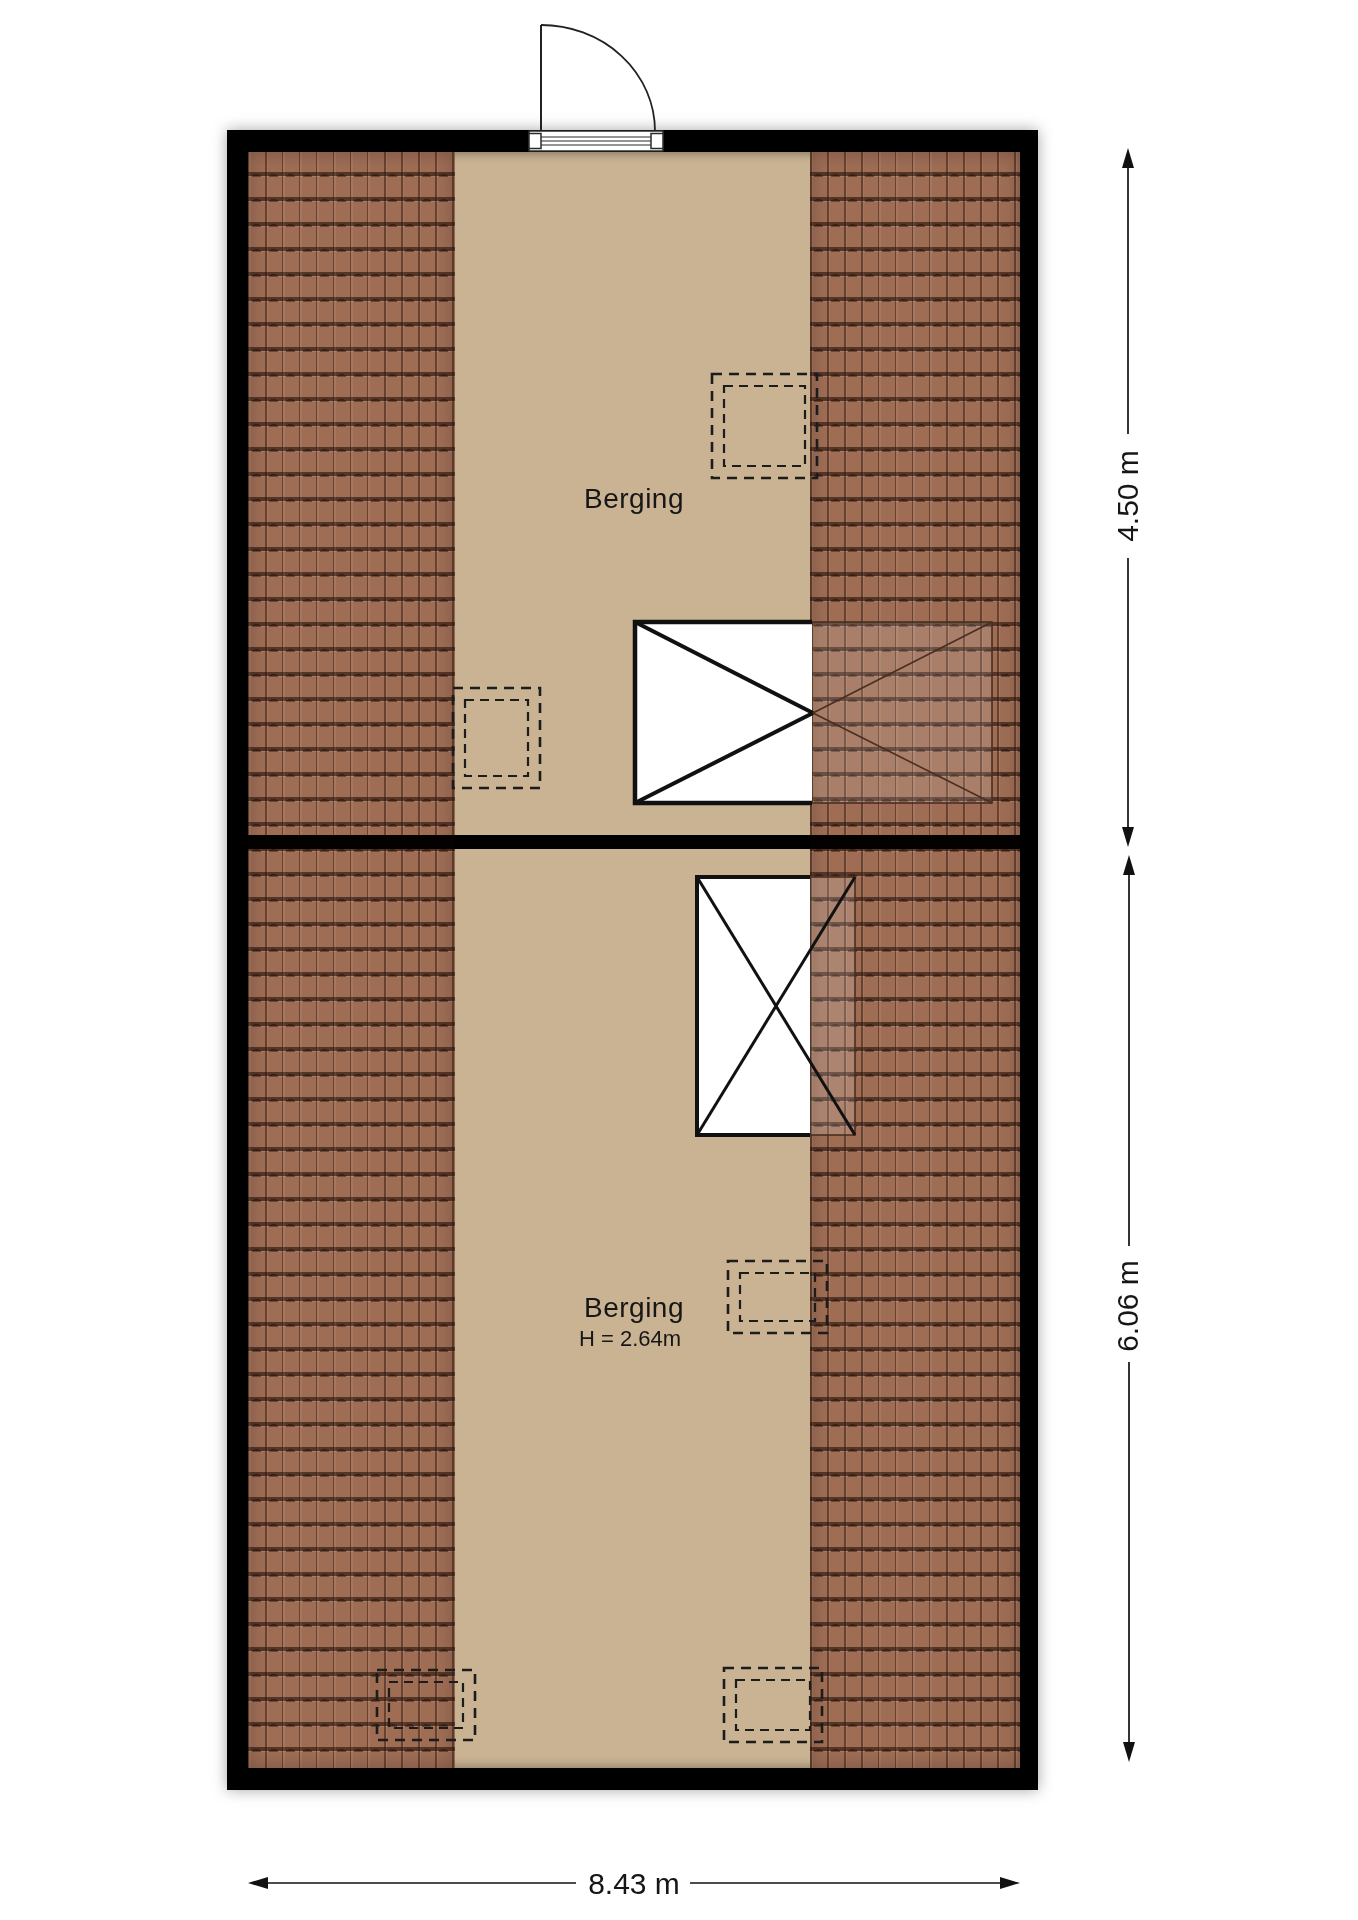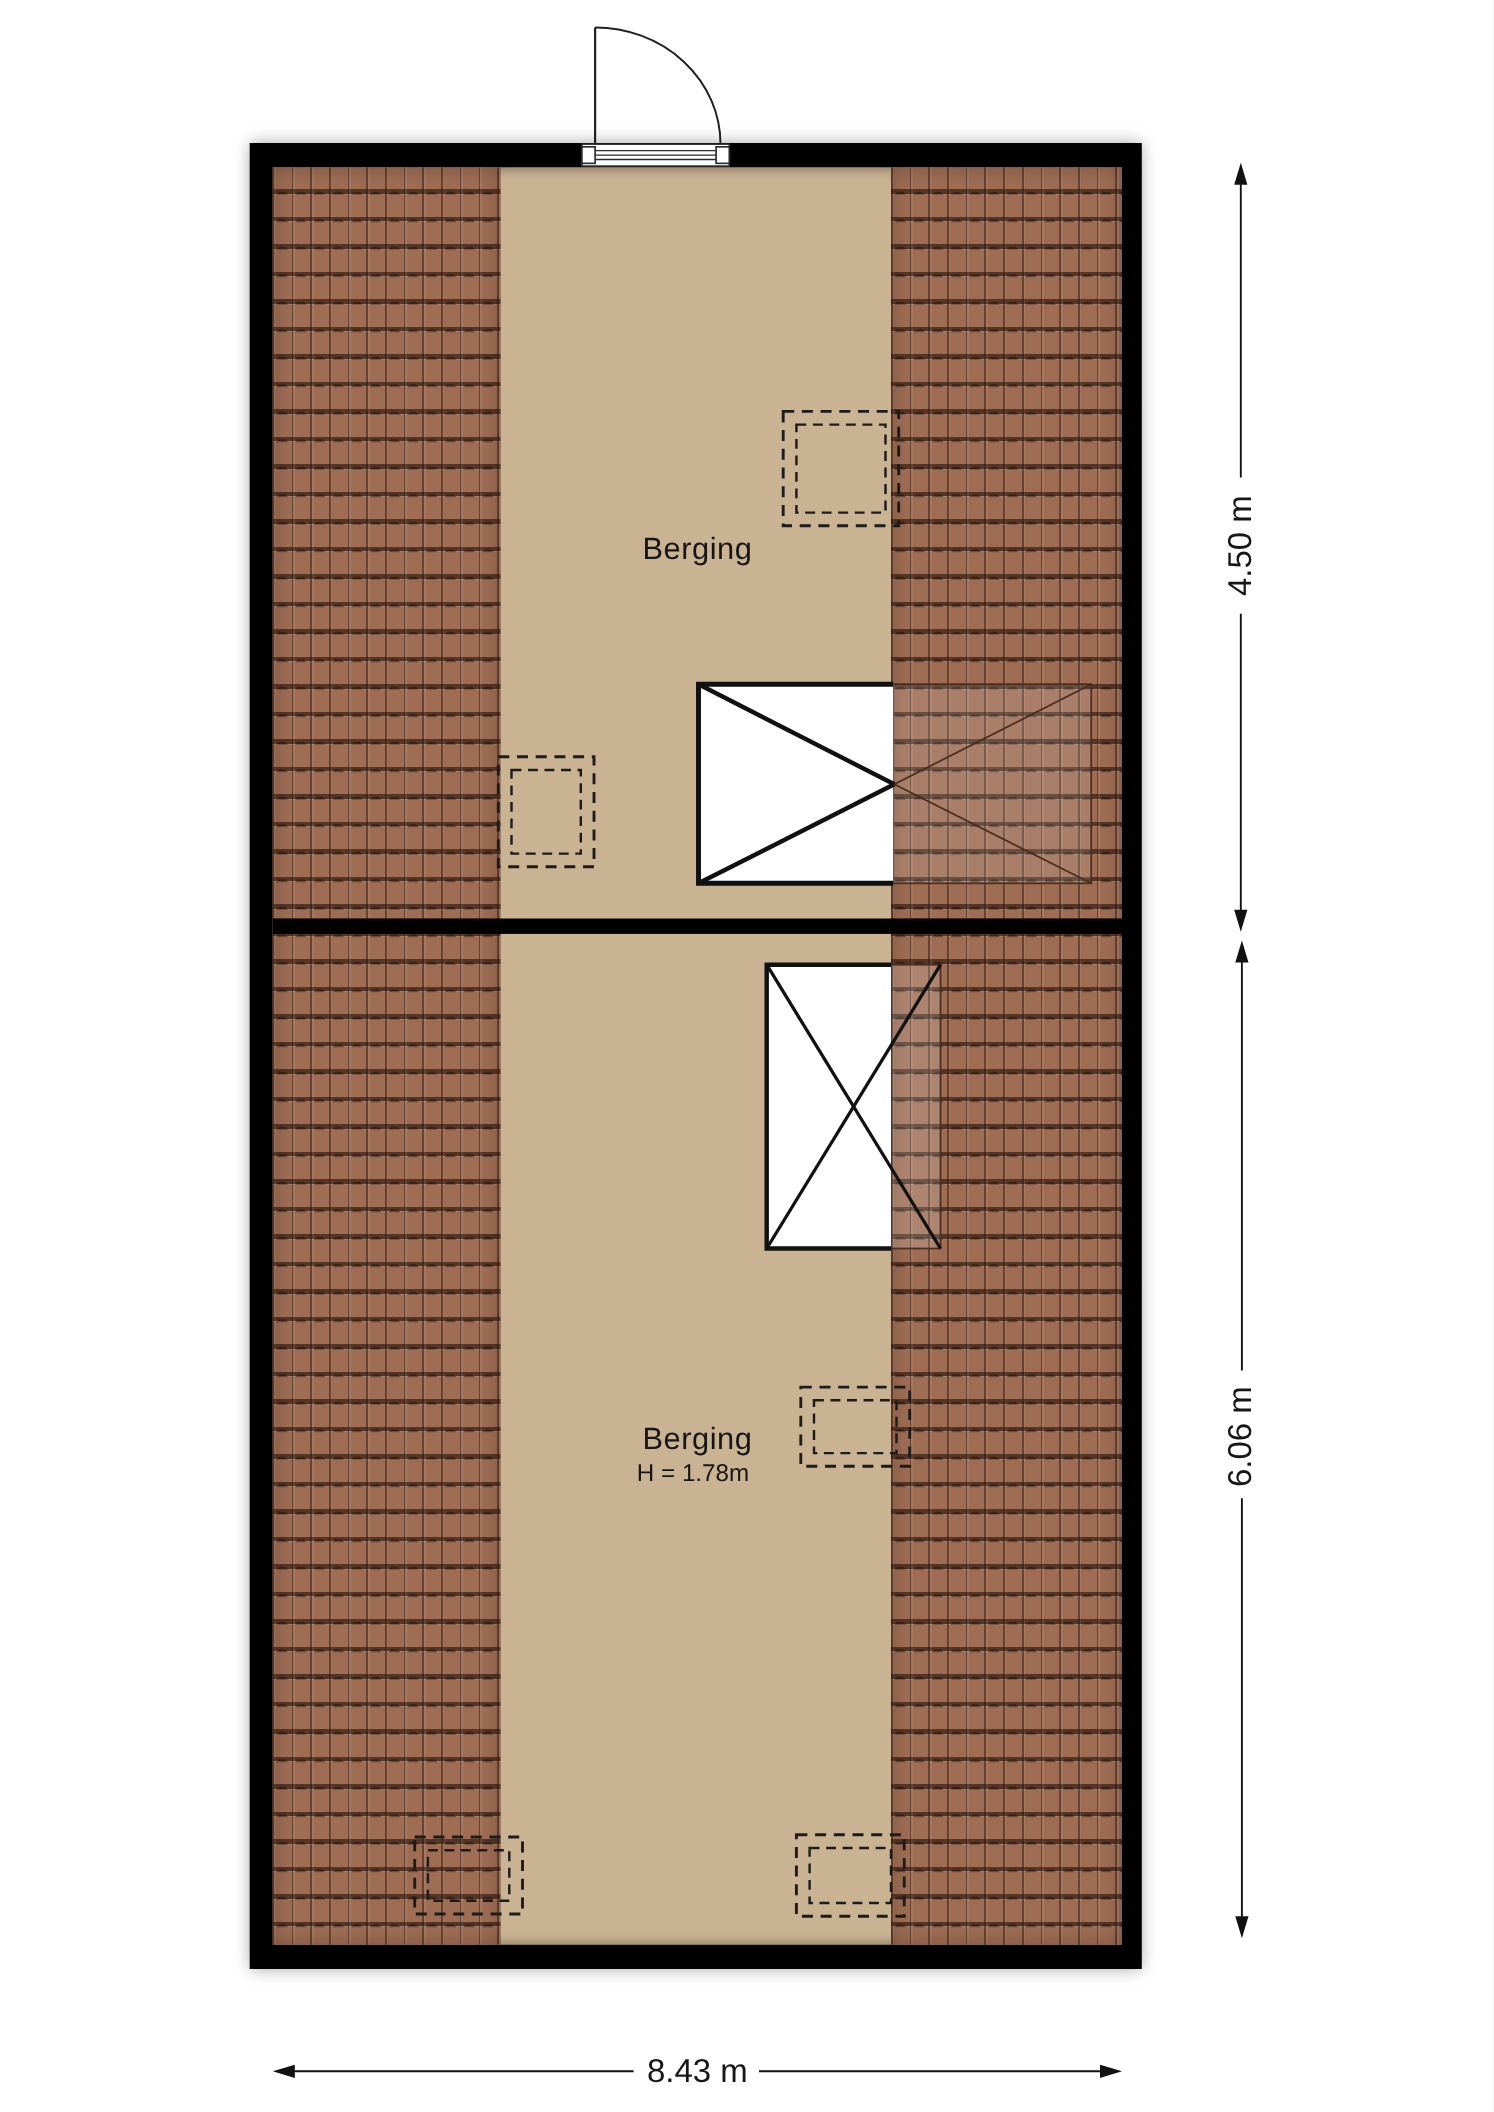--- a/index.html
+++ b/index.html
@@ -124,21 +124,21 @@
       <line x1="690" y1="1883" x2="1006" y2="1883"></line>
       <polygon points="248,1883 268,1877 268,1889" fill="#111" stroke="none"></polygon>
       <polygon points="1020,1883 1000,1877 1000,1889" fill="#111" stroke="none"></polygon>
     </g>
   </svg>
 
   <div class="lbl room-lbl" style="left:634px;top:499px;">Berging</div>
 
   <div class="lbl room-lbl" style="left:634px;top:1308px;">Berging</div>
 
-  <div class="lbl note-lbl" style="left:630px;top:1339px;">H = 1.78m</div>
+  <div class="lbl note-lbl" style="left:630px;top:1339px;">H = 2.64m</div>
 
   <div class="lbl dim-lbl vert" style="left:1128px;top:496px;">4.50 m</div>
 
   <div class="lbl dim-lbl vert" style="left:1128px;top:1306px;">6.06 m</div>
 
   <div class="lbl dim-lbl" style="left:634px;top:1884px;">8.43 m</div>
 
 </div>
 
 </body></html>

